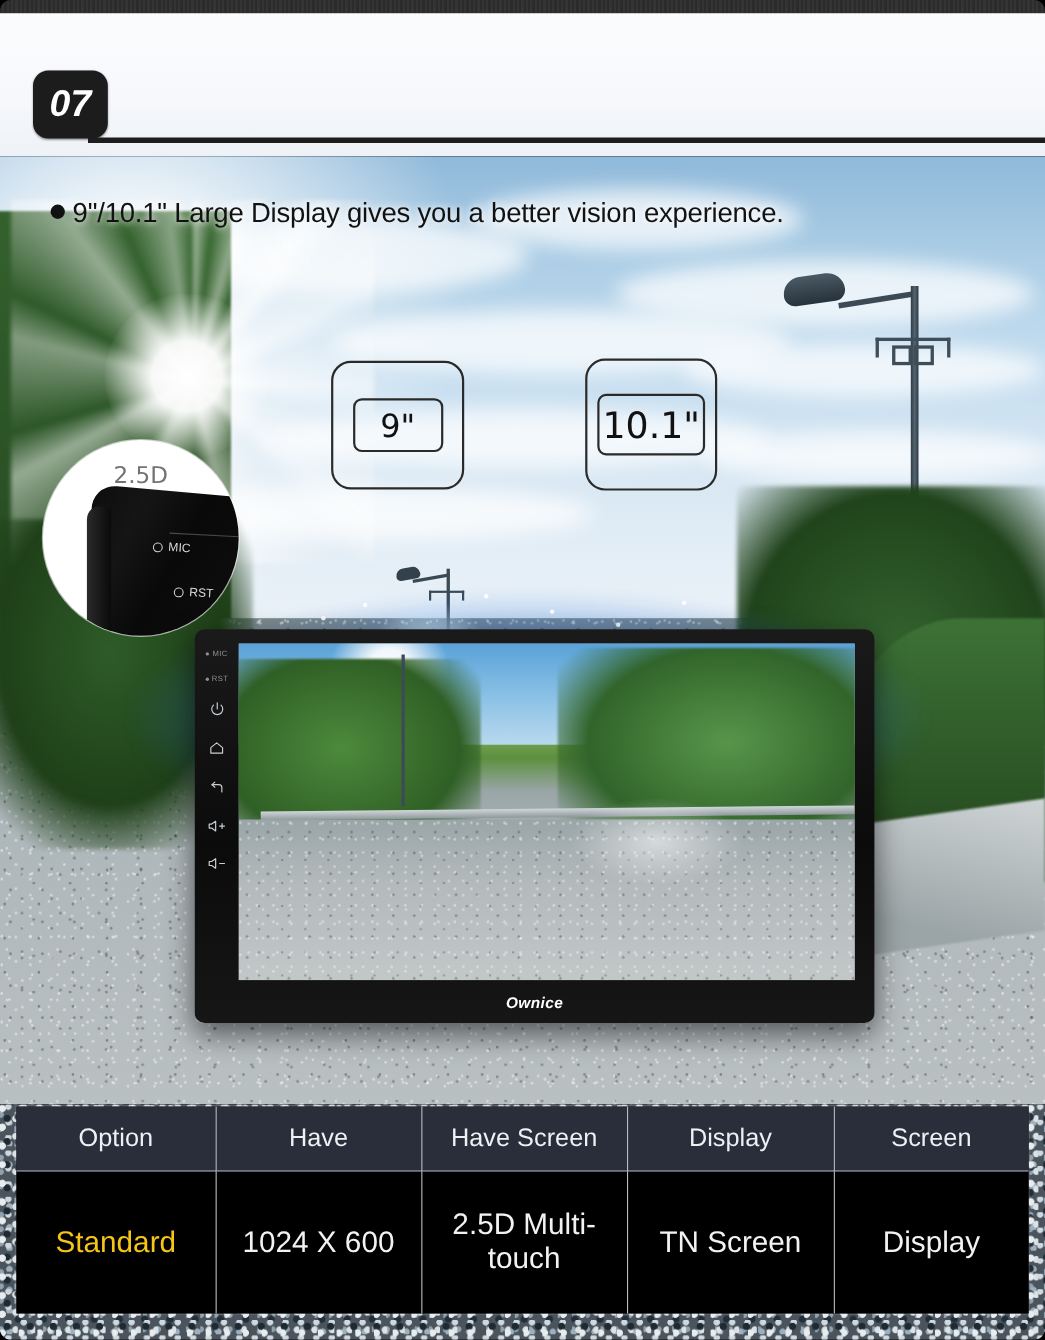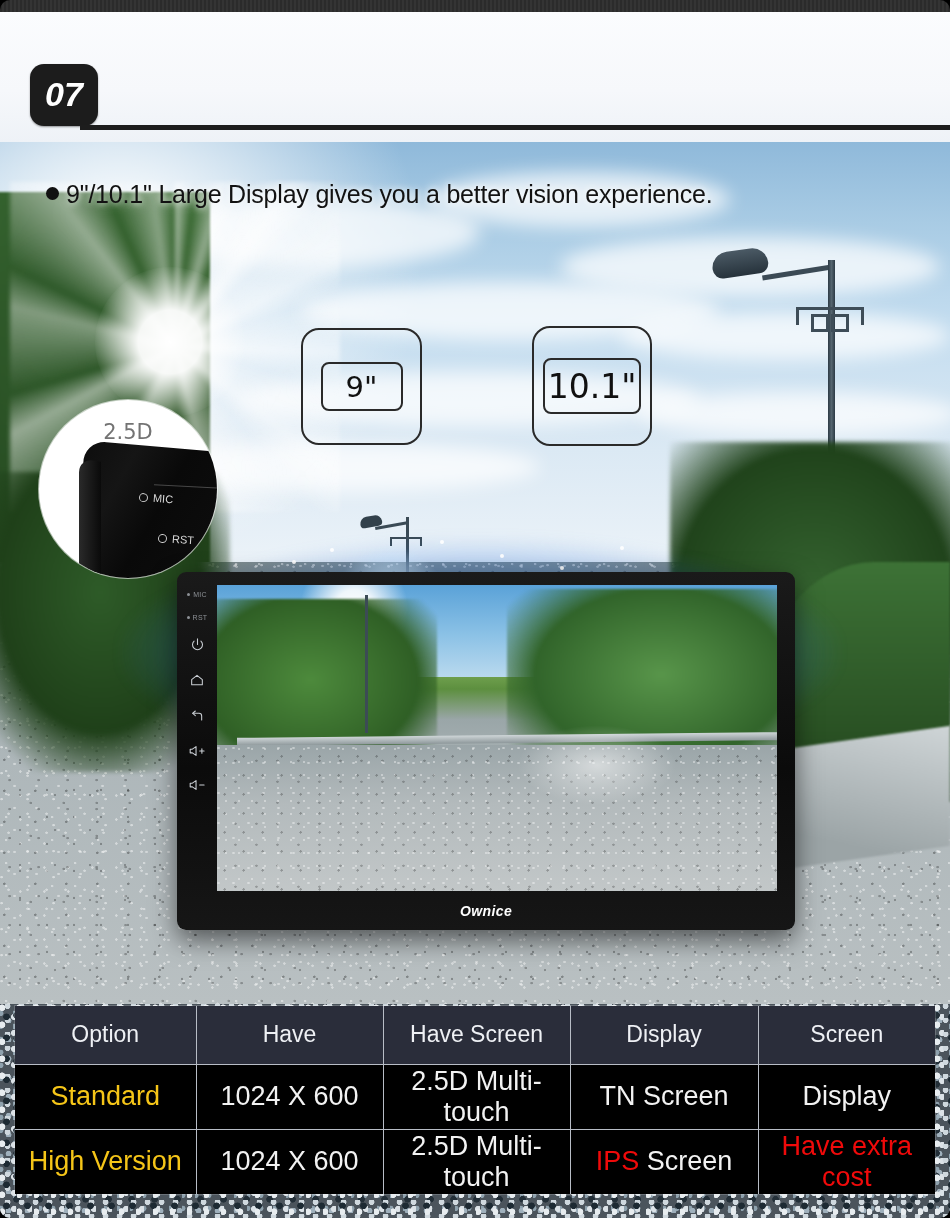--- a/index.html
+++ b/index.html
@@ -577,23 +577,16 @@
       </tr>
     </thead>
     <tbody>
       <tr>
         <td class="c-yellow">Standard</td>
         <td>1024 X 600</td>
         <td>2.5D Multi-touch</td>
         <td><span class="c-white">TN</span><span> Screen</span></td>
         <td>Display</td>
       </tr>
-      <tr>
-        <td class="c-yellow">High Version</td>
-        <td>1024 X 600</td>
-        <td>2.5D Multi-touch</td>
-        <td><span class="c-red">IPS</span><span> Screen</span></td>
-        <td class="c-red">Have extra cost</td>
-      </tr>
     </tbody>
   </table>
 
 </div>
 
 </body></html>

